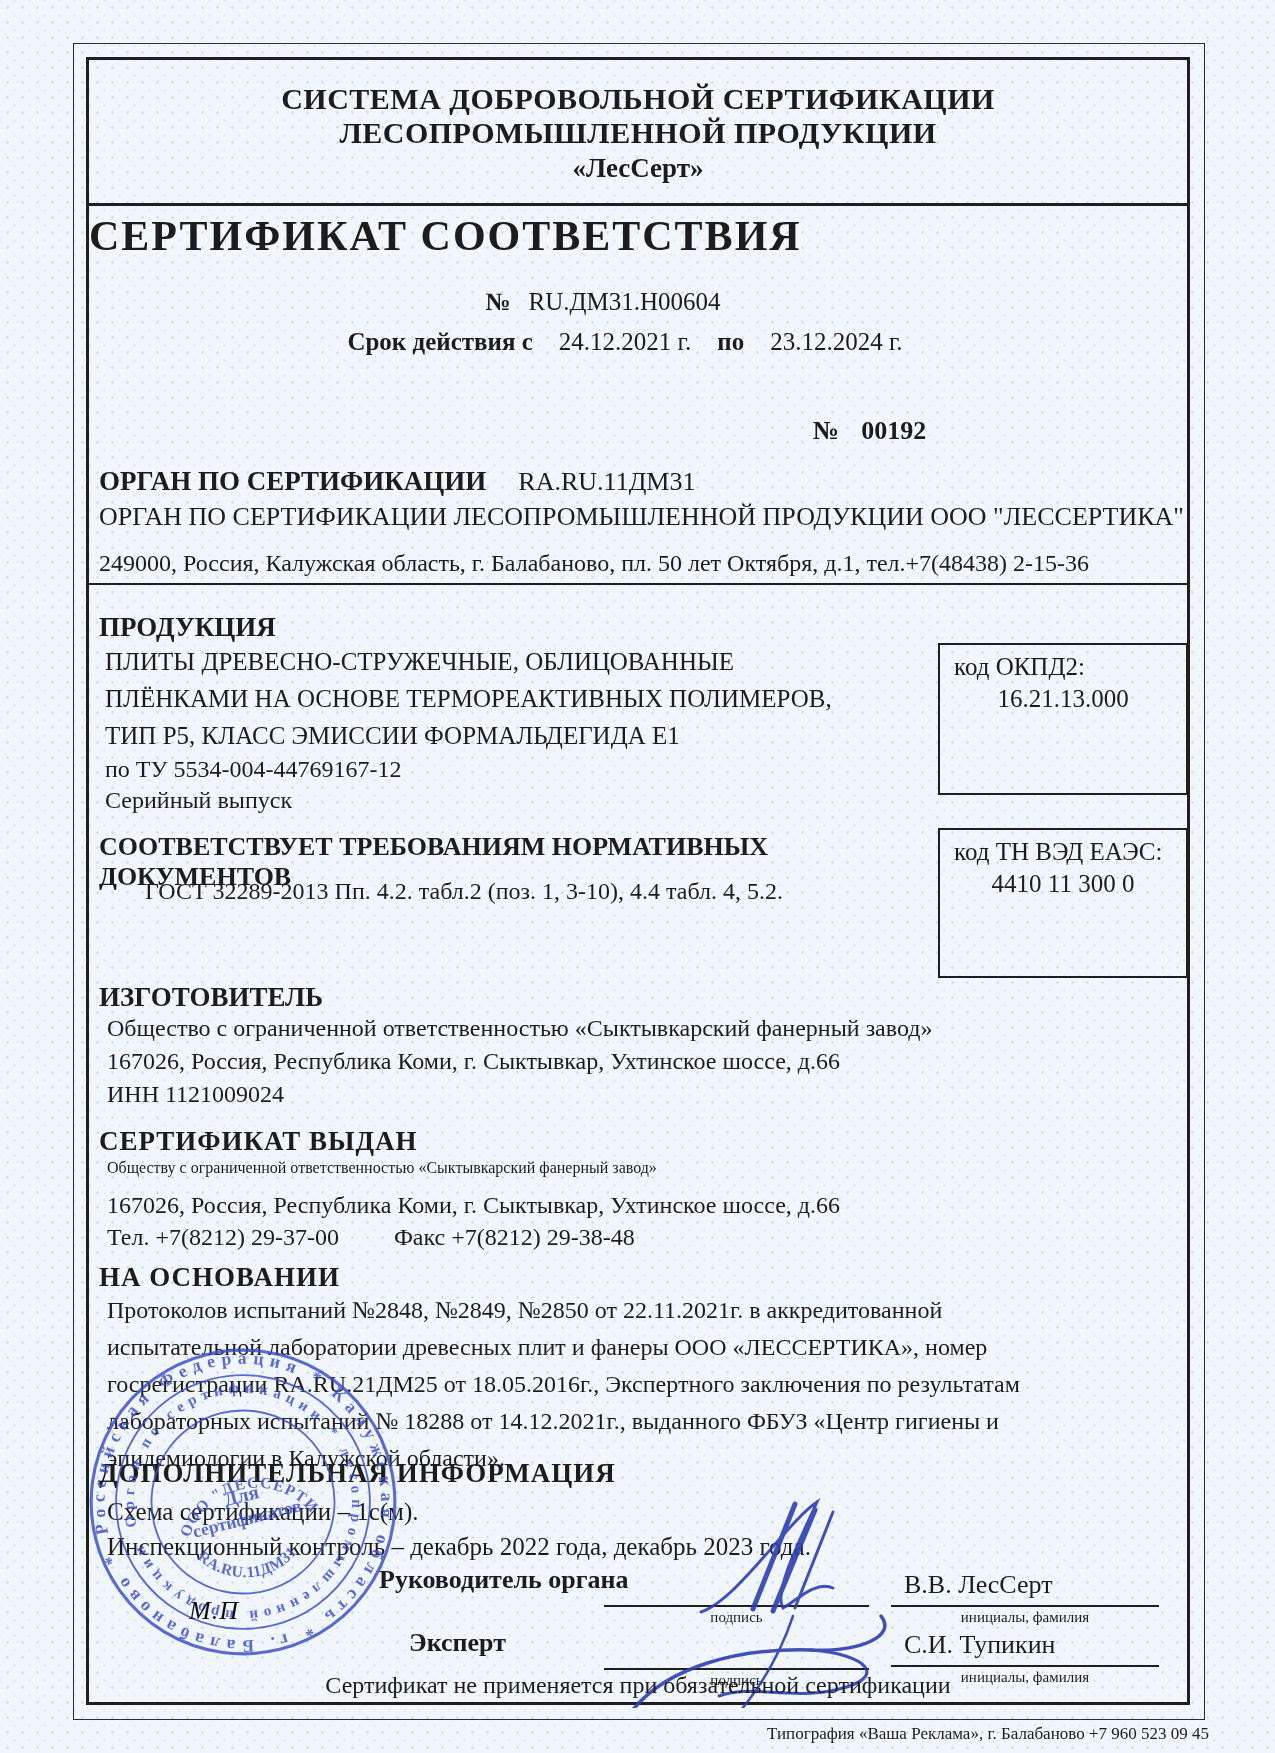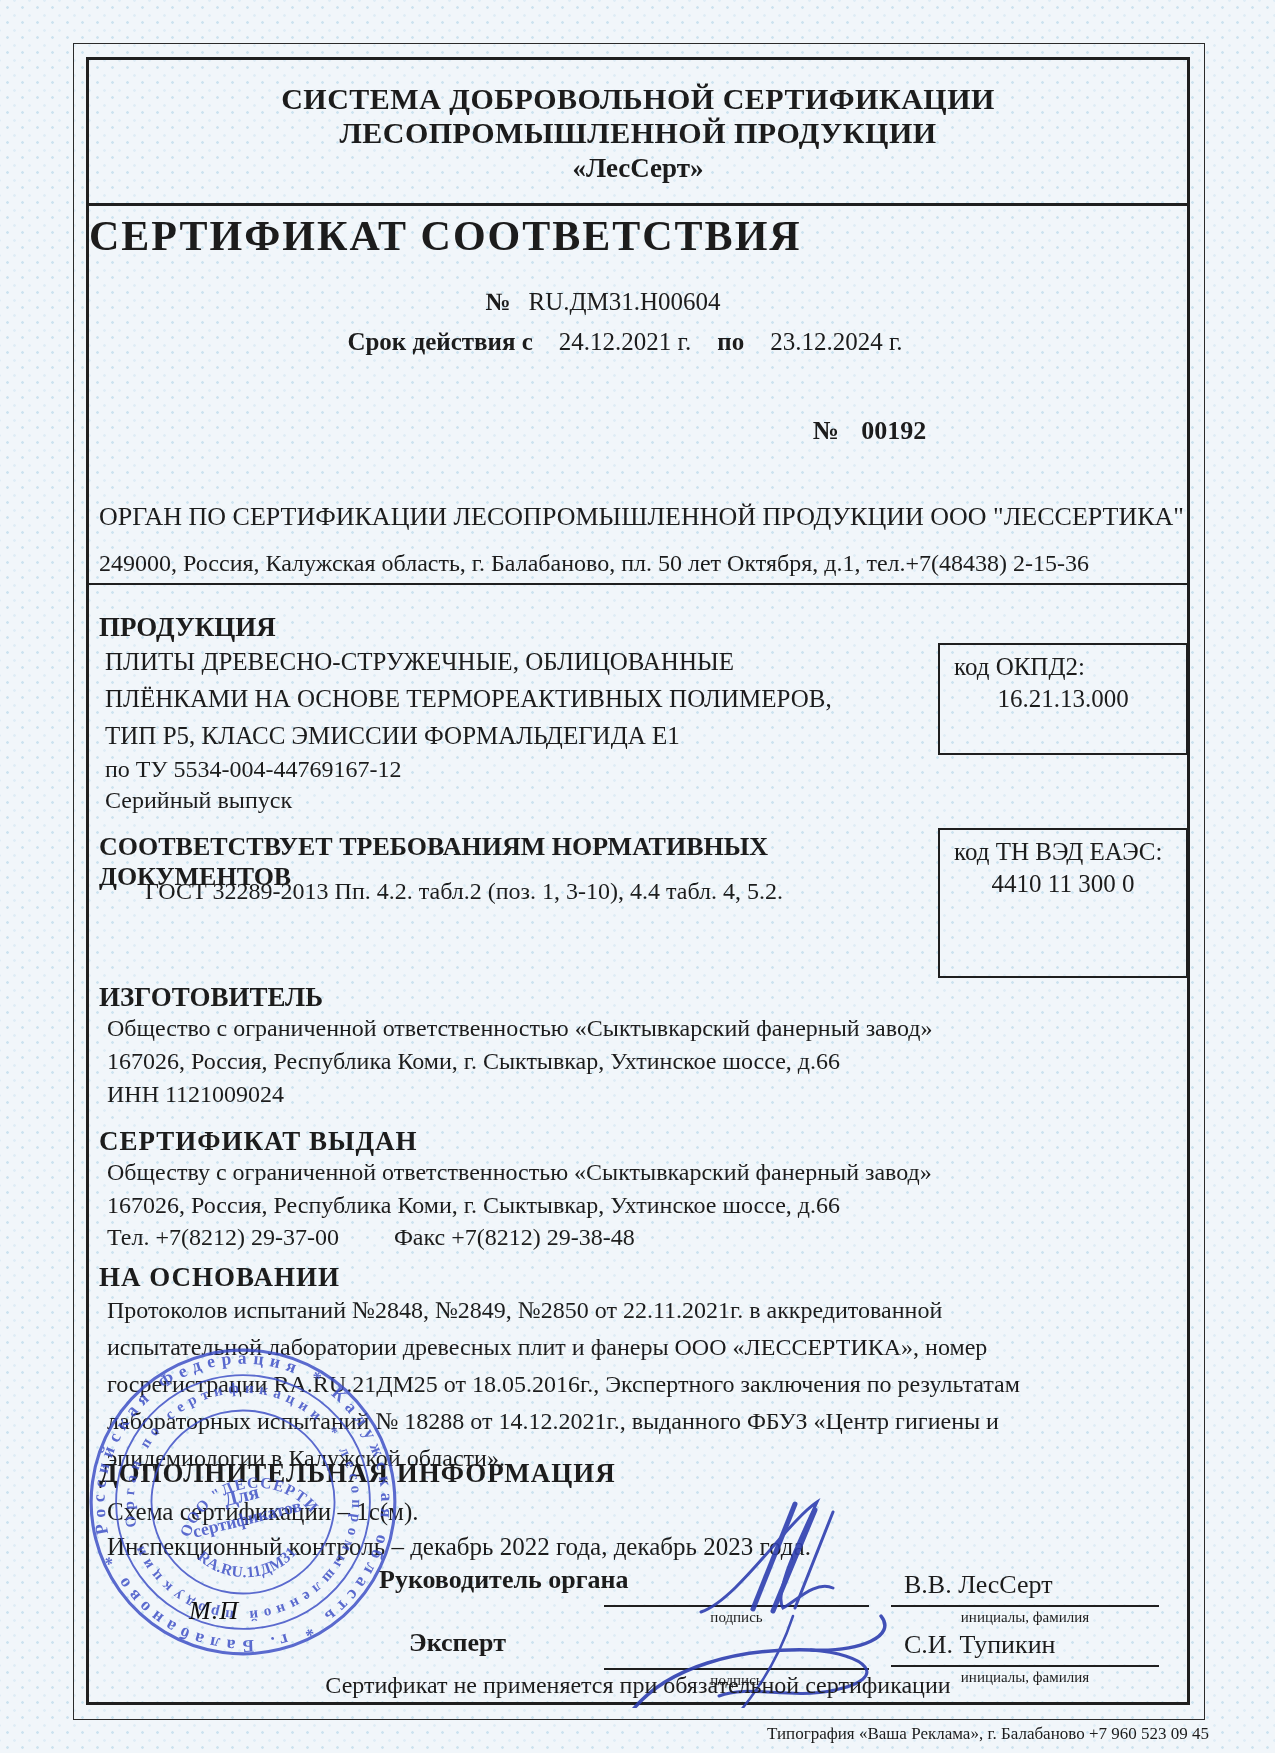--- a/index.html
+++ b/index.html
@@ -32,32 +32,32 @@
   .org-line1{left:10px;top:406px;font-size:27px;}
   .org-line1 .lbl{font-weight:bold;}
   .org-line1 .code{margin-left:32px;font-weight:normal;font-size:26px;}
   .org-line2{left:10px;top:442px;font-size:26px;}
   .org-addr{left:10px;top:490px;font-size:24px;}
   .divider{left:0;right:0;top:523px;border-top:2px solid #1f1f1f;height:0;}
   .product-label{left:10px;top:552px;font-weight:bold;font-size:27px;}
   .pl{left:16px;font-size:25px;}
   .pl4,.pl5{font-size:24px;}
   .code-box{left:849px;right:-1px;border:2px solid #1f1f1f;box-sizing:border-box;}
-  .okpd{top:583px;height:112px;}
+  .okpd{top:583px;height:152px;}
   .tnved{top:768px;height:150px;}
   .code-box .cb-label{padding:8px 0 0 14px;font-size:25px;}
   .code-box .cb-value{margin-top:4px;text-align:center;font-size:25px;}
   .compliance-label{left:10px;top:772px;font-weight:bold;font-size:26px;width:830px;}
   .gost{left:16px;top:818px;font-size:24px;margin-left:40px;}
   .man-label{left:10px;top:922px;font-weight:bold;font-size:27px;}
   .man-l1{left:18px;top:955px;font-size:24px;}
   .man-l2{left:18px;top:988px;font-size:24px;}
   .man-l3{left:18px;top:1021px;font-size:24px;}
   .iss-label{left:10px;top:1066px;font-weight:bold;font-size:27px;letter-spacing:1px;}
-  .iss-l1{left:18px;top:1099px;font-size:24px;}
+  .iss-l1{left:18px;top:1099px;font-size:16px;}
   .iss-l2{left:18px;top:1132px;font-size:24px;}
   .iss-l3{left:18px;top:1164px;font-size:24px;}
   .iss-l3 .fax{margin-left:55px;}
   .basis-label{left:10px;top:1202px;font-weight:bold;font-size:27px;letter-spacing:1px;}
   .basis{left:18px;top:1232px;font-size:24px;line-height:37px;width:1010px;}
   .addinfo-label{left:10px;top:1398px;font-weight:bold;font-size:27px;letter-spacing:1px;}
   .ai-l1{left:18px;top:1438px;font-size:25px;}
   .ai-l2{left:18px;top:1473px;font-size:25px;}
   .stamp{left:-2px;top:1286px;width:312px;height:312px;transform:rotate(-14deg);opacity:.82;}
   .mp{left:100px;top:1536px;font-size:26px;color:#101010;letter-spacing:1px;font-style:italic;}
@@ -99,20 +99,23 @@
   </div>
 
   <div class="abs validity">
     <span class="lbl">Срок действия с</span><span class="date">24.12.2021 г.</span><span class="lbl">по</span><span class="date">23.12.2024 г.</span>
   </div>
 
   <div class="abs blank-no">
     <span>№</span><span class="num">00192</span>
   </div>
 
+  <div class="abs org-line1">
+    <span class="lbl">ОРГАН  ПО СЕРТИФИКАЦИИ</span><span class="code">RA.RU.11ДМ31</span>
+  </div>
   <div class="abs org-line2">ОРГАН ПО СЕРТИФИКАЦИИ ЛЕСОПРОМЫШЛЕННОЙ ПРОДУКЦИИ  ООО  "ЛЕССЕРТИКА"</div>
   <div class="abs org-addr">249000, Россия, Калужская область, г. Балабаново, пл. 50 лет Октября, д.1, тел.+7(48438) 2-15-36</div>
 
   <div class="abs divider"></div>
 
   <div class="abs product-label">ПРОДУКЦИЯ</div>
   <div class="abs pl" style="top:588px">ПЛИТЫ ДРЕВЕСНО-СТРУЖЕЧНЫЕ, ОБЛИЦОВАННЫЕ</div>
   <div class="abs pl" style="top:625px">ПЛЁНКАМИ  НА ОСНОВЕ ТЕРМОРЕАКТИВНЫХ ПОЛИМЕРОВ,</div>
   <div class="abs pl" style="top:662px">ТИП Р5, КЛАСС ЭМИССИИ ФОРМАЛЬДЕГИДА Е1</div>
   <div class="abs pl pl4" style="top:696px">по ТУ 5534-004-44769167-12</div>

